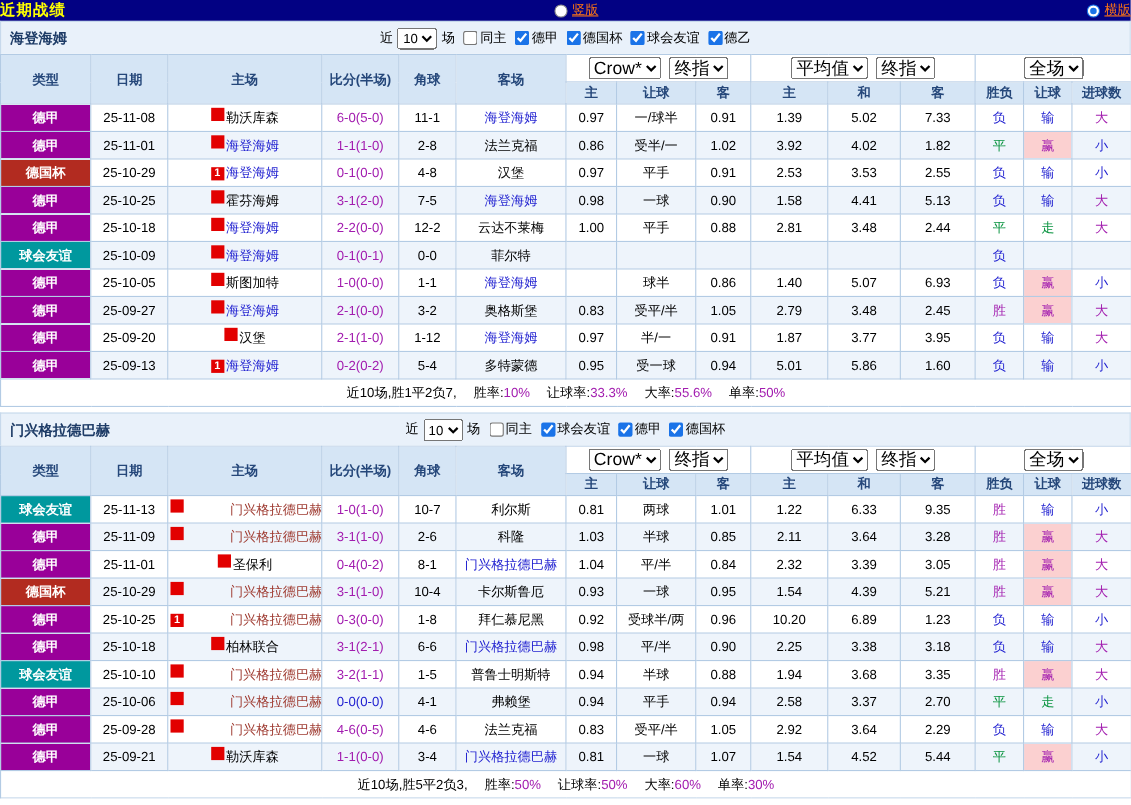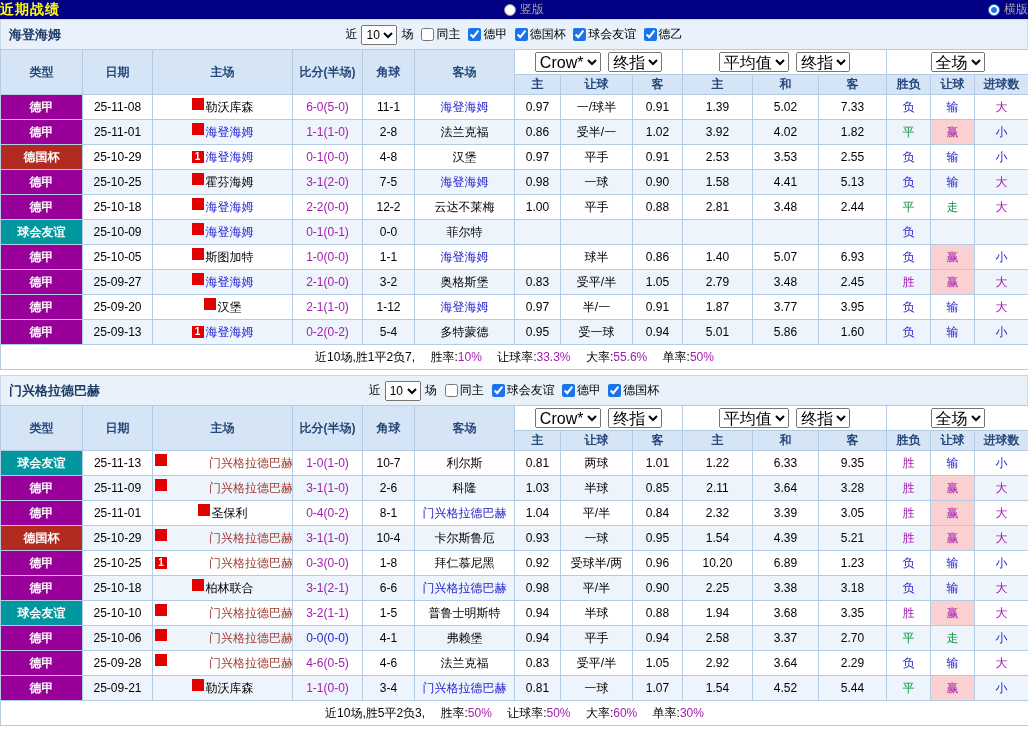--- a/index.html
+++ b/index.html
@@ -11,21 +11,21 @@
     color:#000;
     background:#fff;
   }
   
   .topbar {
     height:19px;
     background:#020183;
     display:flex; align-items:center; justify-content:space-between; gap:4px;
   }
   .topbar .title { color:#ffff00; font-weight:bold; font-size:14px; letter-spacing:1px; }
-  .rlabel { color:#a3a3a3; display:inline-flex; align-items:center; gap:4px; cursor:pointer; }
+  .rlabel { color:#f97316; display:inline-flex; align-items:center; gap:4px; cursor:pointer;text-decoration:underline; }
   .radio {
     width:12px; height:12px; border-radius:50%;
     background:#fff; border:1px solid #8f8f8f; display:inline-block; position:relative;
   }
   .radio.sel { border-color:#1a73e8; }
   .radio.sel::after {
     content:""; position:absolute; left:2px; top:2px; right:2px; bottom:2px;
     border-radius:50%; background:#1a73e8;
   }
   

